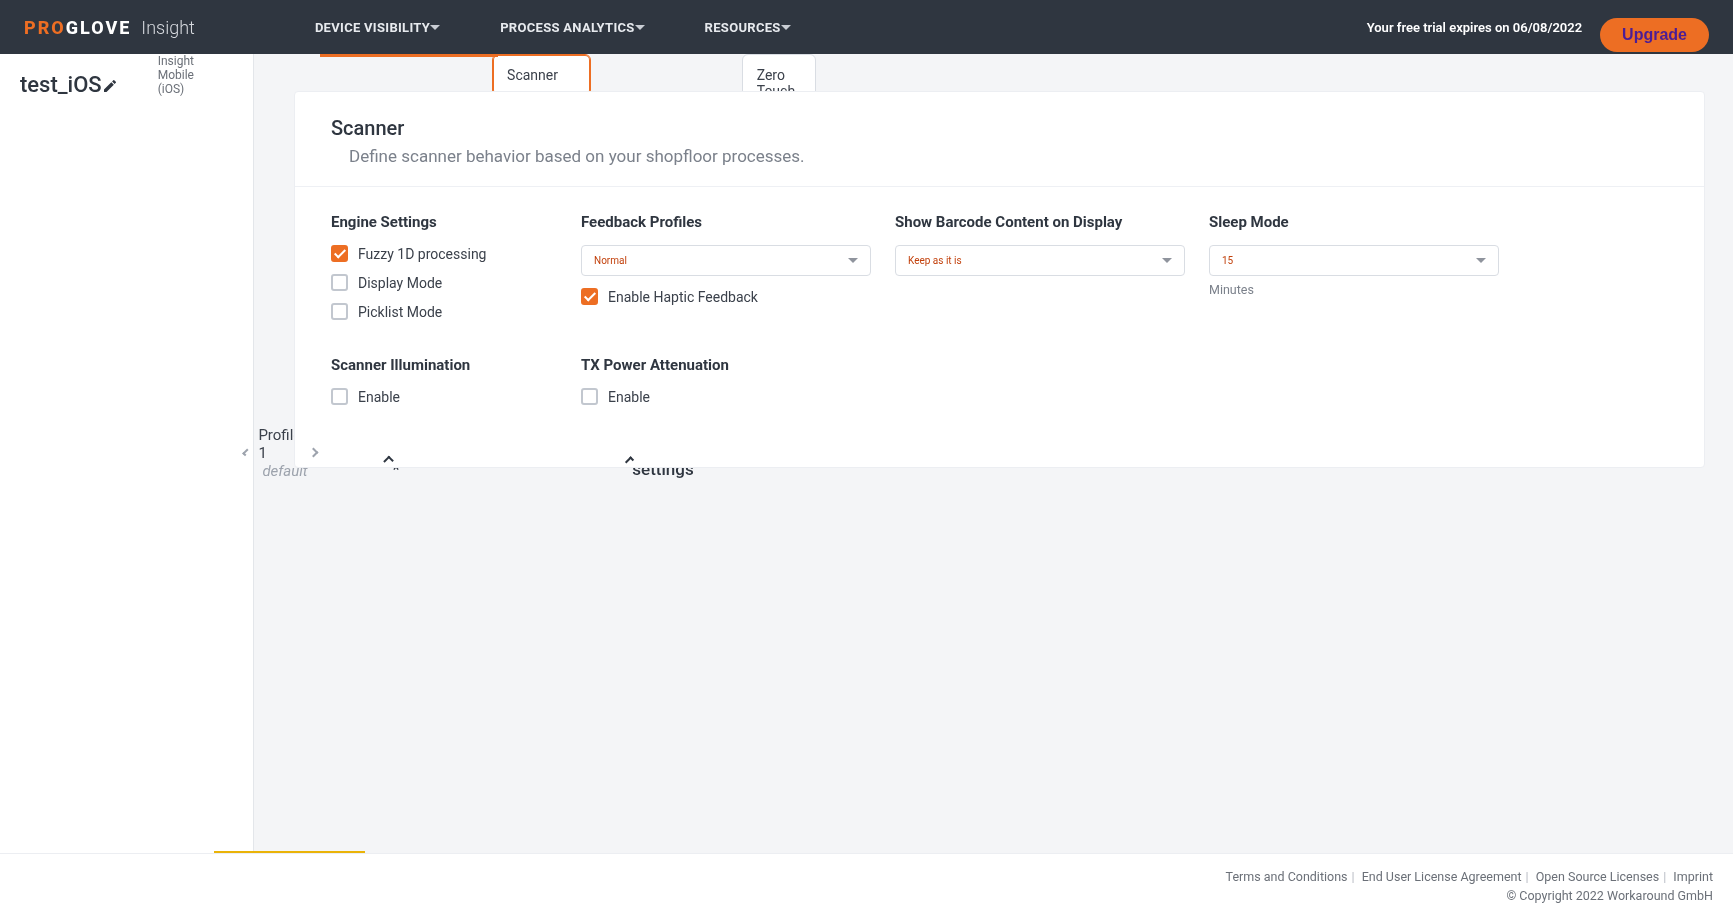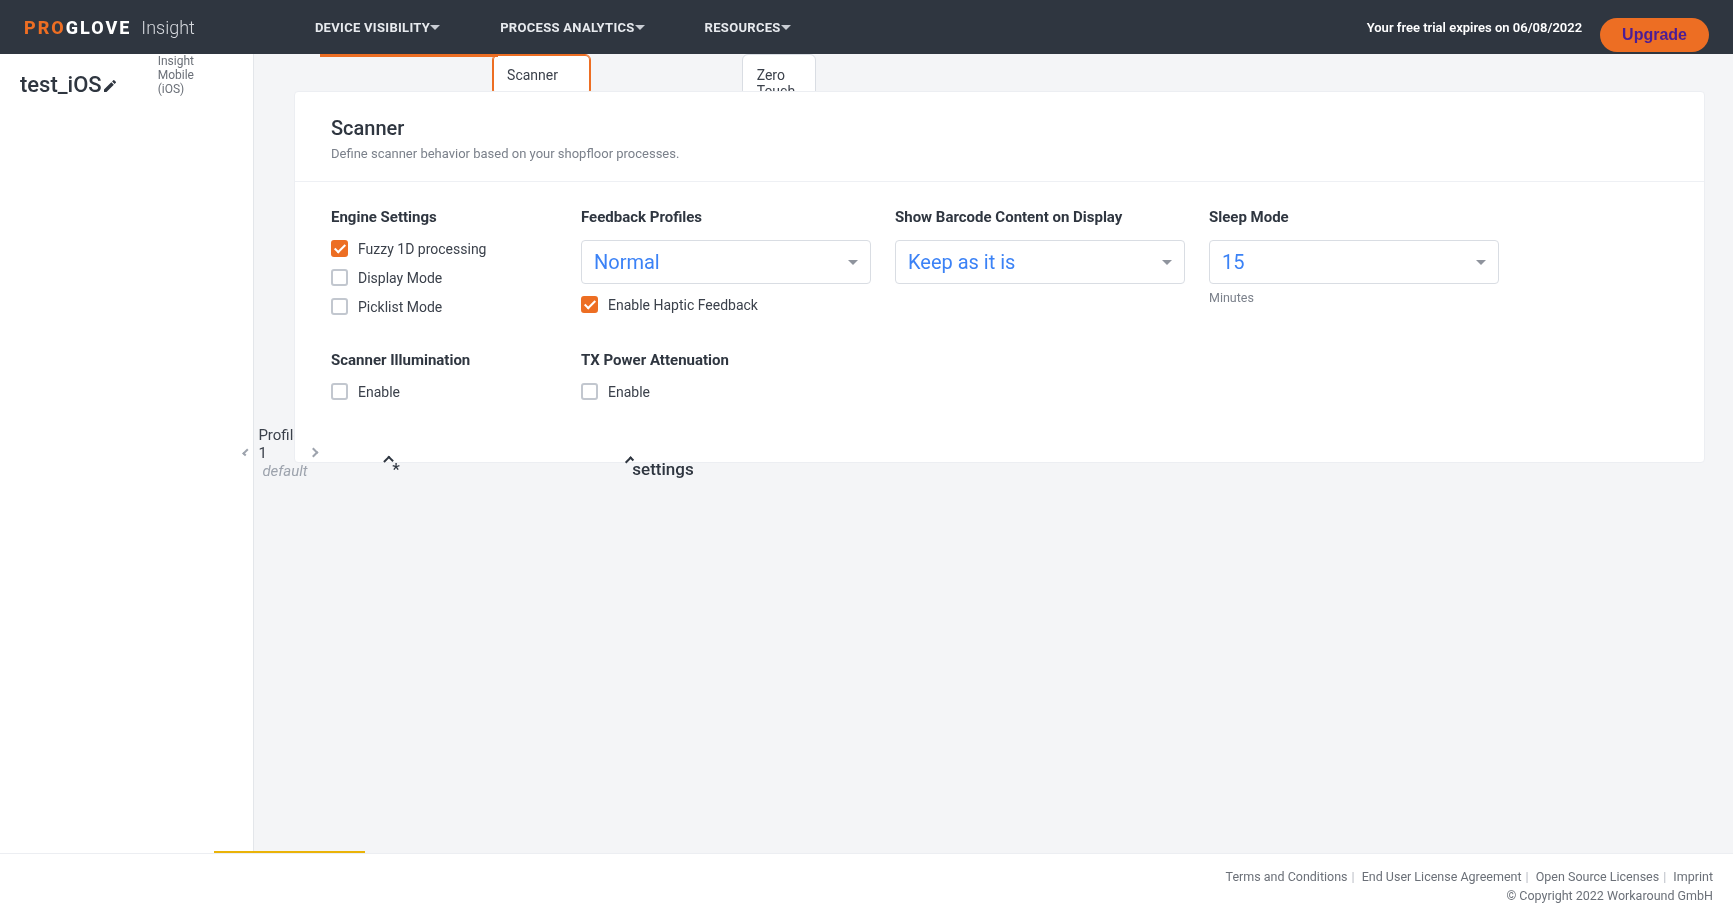--- a/index.html
+++ b/index.html
@@ -259,22 +259,23 @@
     padding: 24px 36px 20px 36px;
     border-bottom: 1px solid #EEF0F4;
   }
   .panel-title {
     font-size: 20px;
     font-weight: 500;
     color: #2F3640;
     margin: 0 0 6px 0;
   }
   .panel-desc {
-    font-size: 13px;
+    font-size: 17px;
     color: #7B818B;
+    margin-left: 18px;
   }
   .panel-body {
     padding: 26px 36px 50px 36px;
     display: grid;
     grid-template-columns: 1fr 1fr 1fr 1fr;
     column-gap: 80px;
     row-gap: 34px;
     max-width: 1240px;
     gap: 24px;
   }
@@ -314,22 +315,22 @@
     height: 9px;
     border-right: 2px solid #fff;
     border-bottom: 2px solid #fff;
     transform: rotate(45deg);
   }
   .select {
     width: 290px;
     border: 1px solid var(--border);
     border-radius: 4px;
     padding: 9px 12px;
-    font-size: 20px;
-    color: #3b82f6;
+    font-size: 10px;
+    color: #c2410c;
     display: flex;
     align-items: center;
     justify-content: space-between;
     cursor: pointer;
     background: #fff;
   }
   .select .tri {
     width: 0; height: 0;
     border-left: 5px solid transparent;
     border-right: 5px solid transparent;

